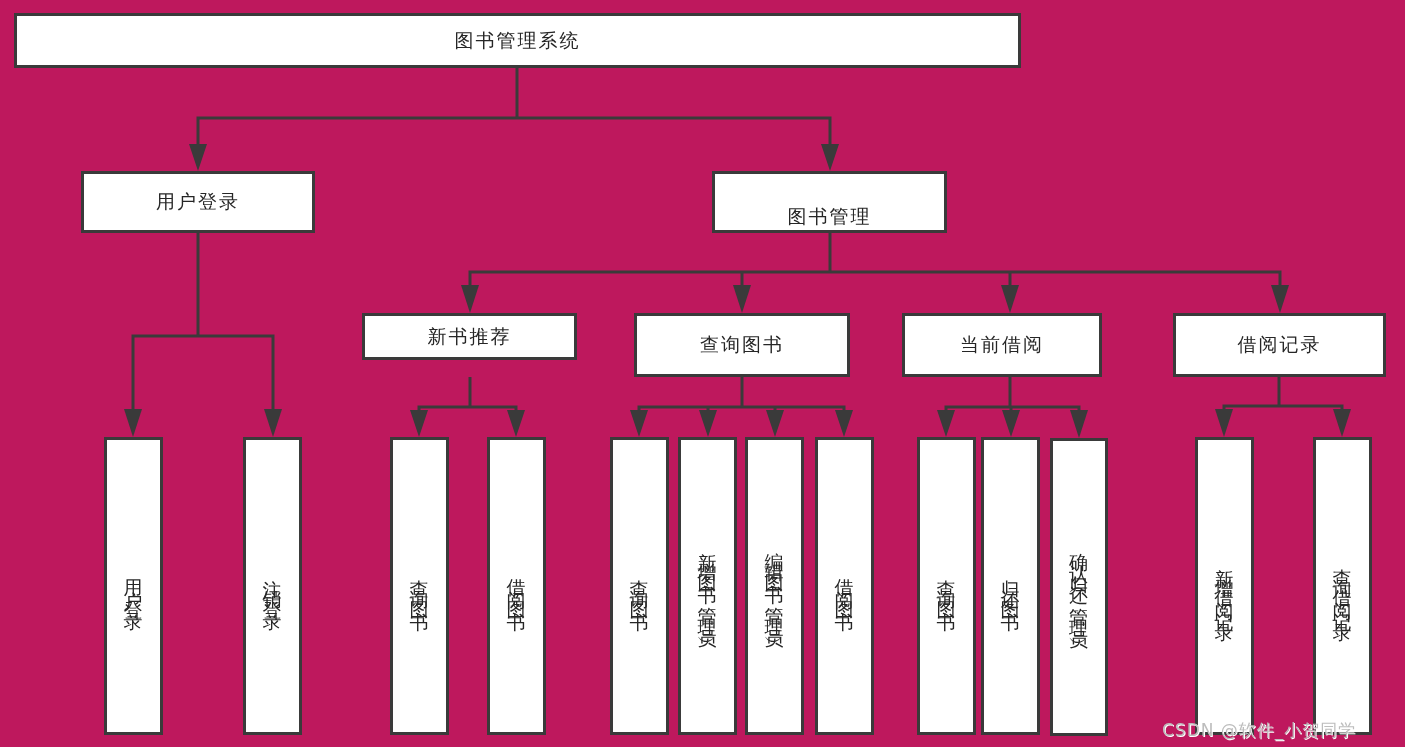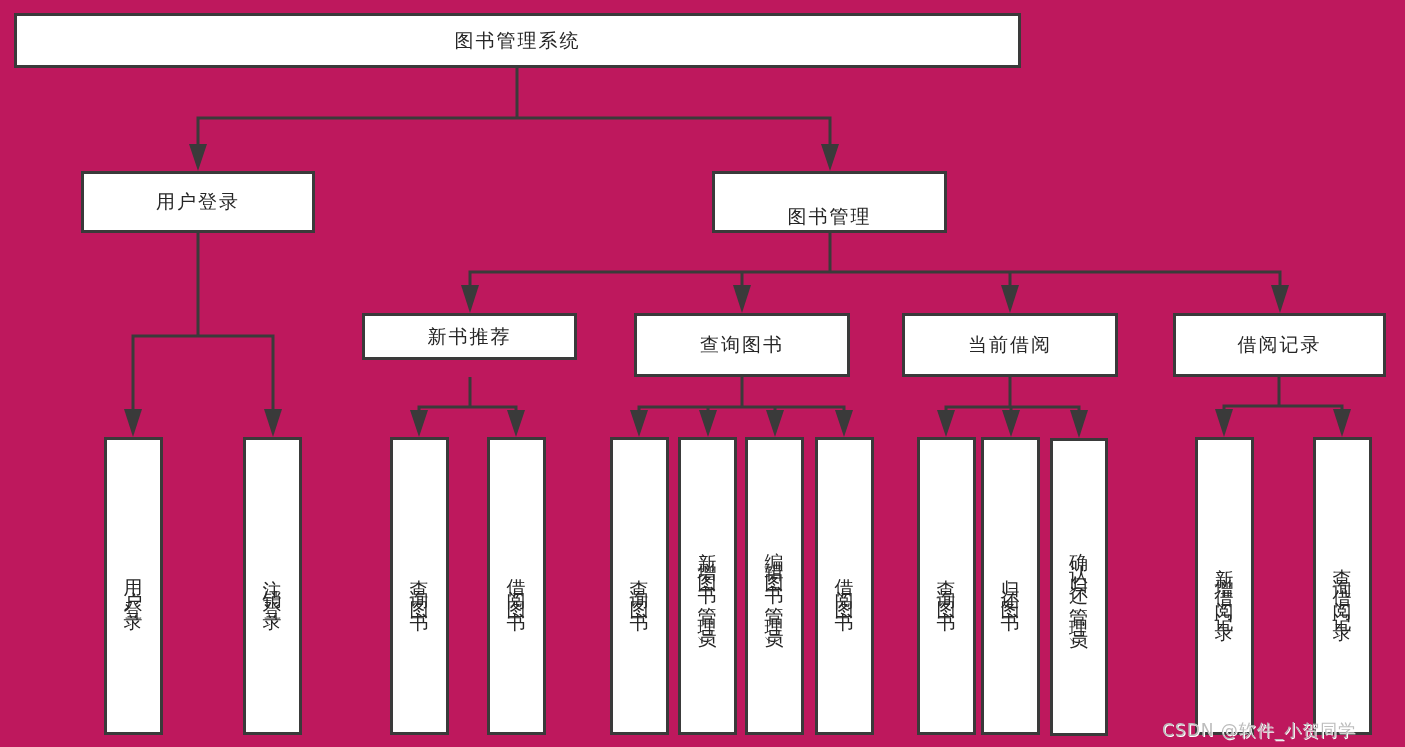--- a/index.html
+++ b/index.html
@@ -134,21 +134,21 @@
   <div class="hbox" style="left:712px; top:171px; width:235px; height:62px;align-items:flex-end;">
     <span>图书管理</span>
   </div>
 
   <div class="hbox" style="left:362px; top:313px; width:215px; height:47px;">
     <span>新书推荐</span>
   </div>
   <div class="hbox" style="left:634px; top:313px; width:216px; height:64px;">
     <span>查询图书</span>
   </div>
-  <div class="hbox" style="left:902px; top:313px; width:216px; height:64px;">
+  <div class="hbox" style="left:902px; top:313px; width:200px; height:64px;">
     <span>当前借阅</span>
   </div>
   <div class="hbox" style="left:1173px; top:313px; width:213px; height:64px;text-align:center;">
     <span>借阅记录</span>
   </div>
 
   <div class="vbox" style="left:104px;">
     <span class="vtext">用户登录</span>
   </div>
   <div class="vbox" style="left:243px;">

